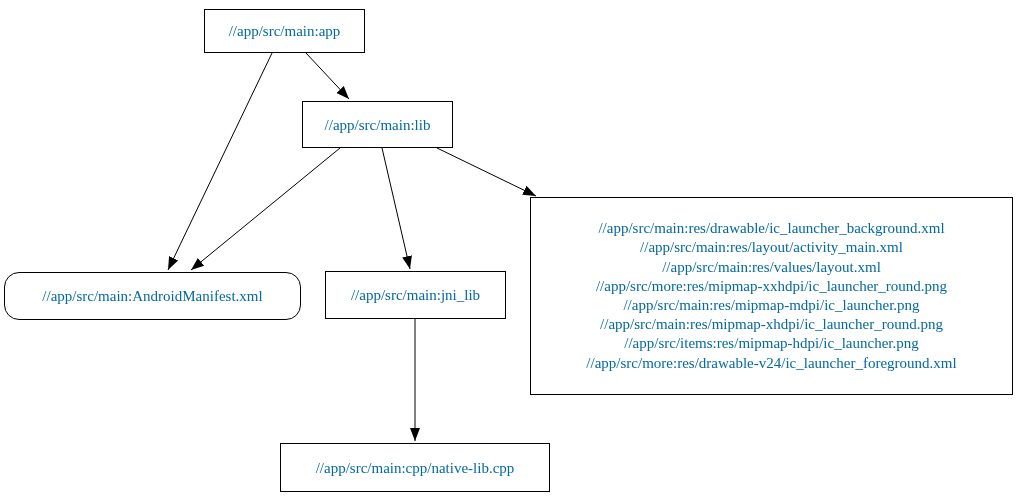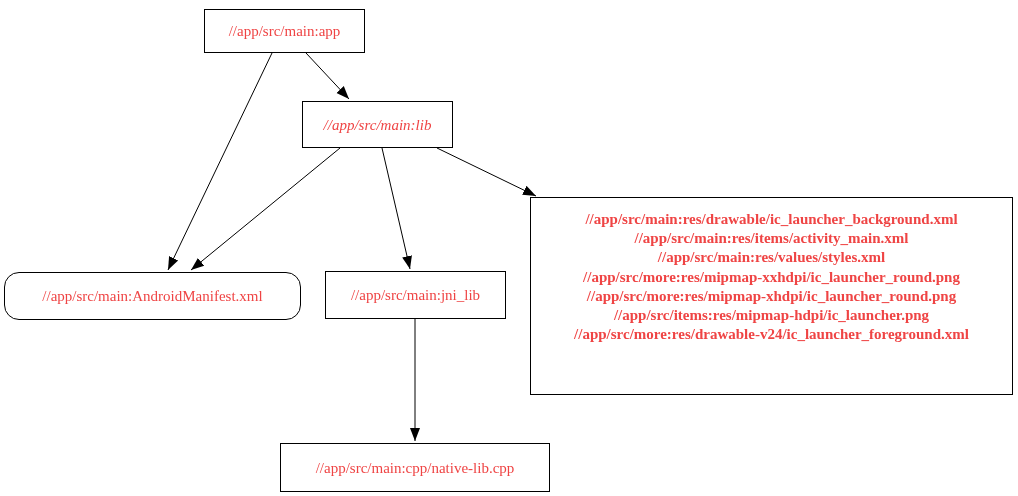--- a/index.html
+++ b/index.html
@@ -6,21 +6,21 @@
     margin: 0;
     padding: 0;
     background: #ffffff;
   }
   .canvas {
     position: relative;
     width: 1018px;
     height: 496px;
     background: #ffffff;
     font-family: "Liberation Serif", "DejaVu Serif", serif;
-    color: #ef4444;
+    color: #0369a1;
     overflow: hidden;
   }
   svg.edges {
     position: absolute;
     left: 0;
     top: 0;
     width: 1018px;
     height: 496px;
   }
   svg.edges line {
@@ -35,24 +35,23 @@
     display: flex;
     align-items: center;
     justify-content: center;
     text-align: center;
     font-size: 15px;
     line-height: 1.2;
     white-space: nowrap;
   }
   .node.multiline {
     flex-direction: column;
-    justify-content: flex-start;
+    justify-content: center;
     line-height: 19.2px;
     padding: 12px 4px;
-    font-weight: bold;
   }
 </style>
 </head>
 <body style="background: rgb(255, 255, 255);">
 
 <div class="canvas">
 
   <svg class="edges" viewBox="0 0 1018 496" xmlns="http://www.w3.org/2000/svg">
     <defs>
       <marker id="arrowhead" markerUnits="userSpaceOnUse" markerWidth="16" markerHeight="14" refX="13" refY="6" orient="auto">
@@ -64,39 +63,40 @@
     <line x1="340" y1="148" x2="191" y2="270" marker-end="url(#arrowhead)"></line>
     <line x1="382" y1="148" x2="410" y2="269" marker-end="url(#arrowhead)"></line>
     <line x1="437" y1="148" x2="536" y2="196" marker-end="url(#arrowhead)"></line>
     <line x1="415" y1="319" x2="415" y2="441" marker-end="url(#arrowhead)"></line>
   </svg>
 
   <div class="node" style="left:204px; top:9px; width:161px; height:44px;">
     <span>//app/src/main:app</span>
   </div>
 
-  <div class="node" style="left:302px; top:101px; width:151px; height:47px;font-style:italic;">
+  <div class="node" style="left:302px; top:101px; width:151px; height:47px;">
     <span>//app/src/main:lib</span>
   </div>
 
   <div class="node" style="left:4px; top:272px; width:297px; height:48px;border-radius:15px;">
     <span>//app/src/main:AndroidManifest.xml</span>
   </div>
 
   <div class="node" style="left:325px; top:271px; width:181px; height:48px;justify-content:center;">
     <span>//app/src/main:jni_lib</span>
   </div>
 
   <div class="node multiline" style="left:530px; top:197px; width:483px; height:198px;">
     <div>
         <div>//app/src/main:res/drawable/ic_launcher_background.xml</div>
-        <div>//app/src/main:res/items/activity_main.xml</div>
-        <div>//app/src/main:res/values/styles.xml</div>
+        <div>//app/src/main:res/layout/activity_main.xml</div>
+        <div>//app/src/main:res/values/layout.xml</div>
         <div>//app/src/more:res/mipmap-xxhdpi/ic_launcher_round.png</div>
-        <div>//app/src/more:res/mipmap-xhdpi/ic_launcher_round.png</div>
+        <div>//app/src/main:res/mipmap-mdpi/ic_launcher.png</div>
+        <div>//app/src/main:res/mipmap-xhdpi/ic_launcher_round.png</div>
         <div>//app/src/items:res/mipmap-hdpi/ic_launcher.png</div>
         <div>//app/src/more:res/drawable-v24/ic_launcher_foreground.xml</div>
       </div>
   </div>
 
   <div class="node" style="left:280px; top:443px; width:270px; height:49px;">
     <span>//app/src/main:cpp/native-lib.cpp</span>
   </div>
 
 </div>

